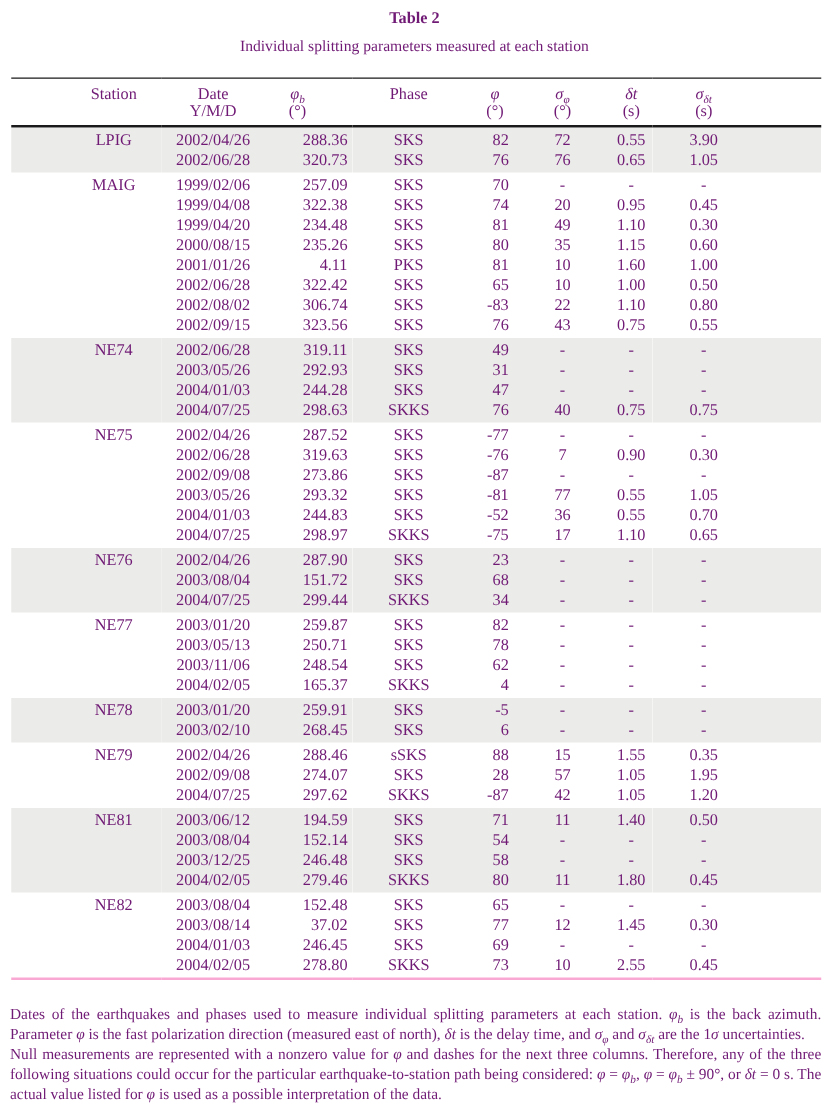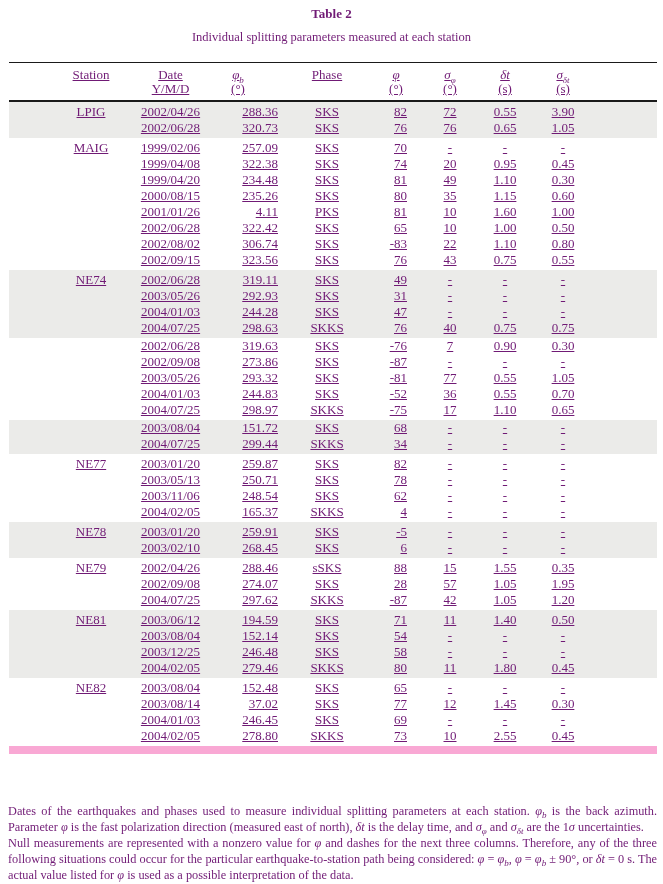--- a/index.html
+++ b/index.html
@@ -17,23 +17,22 @@
   }
   .subtitle{
     position:absolute;top:30px;left:0;width:100%;
     text-align:center;font-size:12.5px;line-height:15px;
   }
   table.splits{
     position:absolute;left:9px;top:62px;
     width:648px;
     border-collapse:collapse;table-layout:fixed;
     border-top:1.5px solid #1a1a1a;
-    border-bottom:8px solid #f9a8d4;
+    border-bottom:2px solid #f9a8d4;
     font-size:13px;
-    text-decoration:underline;
   }
   col.c0{width:120px}col.c1{width:83px}col.c2{width:70px}col.c3{width:90px}
   col.c4{width:40px}col.c5{width:76px}col.c6{width:34px}col.c7{width:82px}col.c8{width:53px}
   thead th{
     font-weight:normal;text-align:center;vertical-align:top;
     border-bottom:2px solid #1a1a1a;padding:0;
   }
   thead .h1{line-height:15px;padding-top:4px;min-height:15px;}
   thead .h2{line-height:14px;padding-bottom:4px;min-height:14px;}
   th.c0{padding-left:44px;}
@@ -270,20 +269,31 @@
           <td class="c2">298.63</td>
           <td class="c3">SKKS</td>
           <td class="c4">76</td>
           <td class="c5">40</td>
           <td class="c6">0.75</td>
           <td class="c7">0.75</td>
           <td class="c8"></td>
         </tr>
       </tbody>
       <tbody>
+        <tr class="grp-first">
+          <td class="c0">NE75</td>
+          <td class="c1">2002/04/26</td>
+          <td class="c2">287.52</td>
+          <td class="c3">SKS</td>
+          <td class="c4">-77</td>
+          <td class="c5">-</td>
+          <td class="c6">-</td>
+          <td class="c7">-</td>
+          <td class="c8"></td>
+        </tr>
         <tr>
           <td class="c0"></td>
           <td class="c1">2002/06/28</td>
           <td class="c2">319.63</td>
           <td class="c3">SKS</td>
           <td class="c4">-76</td>
           <td class="c5">7</td>
           <td class="c6">0.90</td>
           <td class="c7">0.30</td>
           <td class="c8"></td>
@@ -327,20 +337,31 @@
           <td class="c2">298.97</td>
           <td class="c3">SKKS</td>
           <td class="c4">-75</td>
           <td class="c5">17</td>
           <td class="c6">1.10</td>
           <td class="c7">0.65</td>
           <td class="c8"></td>
         </tr>
       </tbody>
       <tbody class="shaded">
+        <tr class="grp-first">
+          <td class="c0">NE76</td>
+          <td class="c1">2002/04/26</td>
+          <td class="c2">287.90</td>
+          <td class="c3">SKS</td>
+          <td class="c4">23</td>
+          <td class="c5">-</td>
+          <td class="c6">-</td>
+          <td class="c7">-</td>
+          <td class="c8"></td>
+        </tr>
         <tr>
           <td class="c0"></td>
           <td class="c1">2003/08/04</td>
           <td class="c2">151.72</td>
           <td class="c3">SKS</td>
           <td class="c4">68</td>
           <td class="c5">-</td>
           <td class="c6">-</td>
           <td class="c7">-</td>
           <td class="c8"></td>

